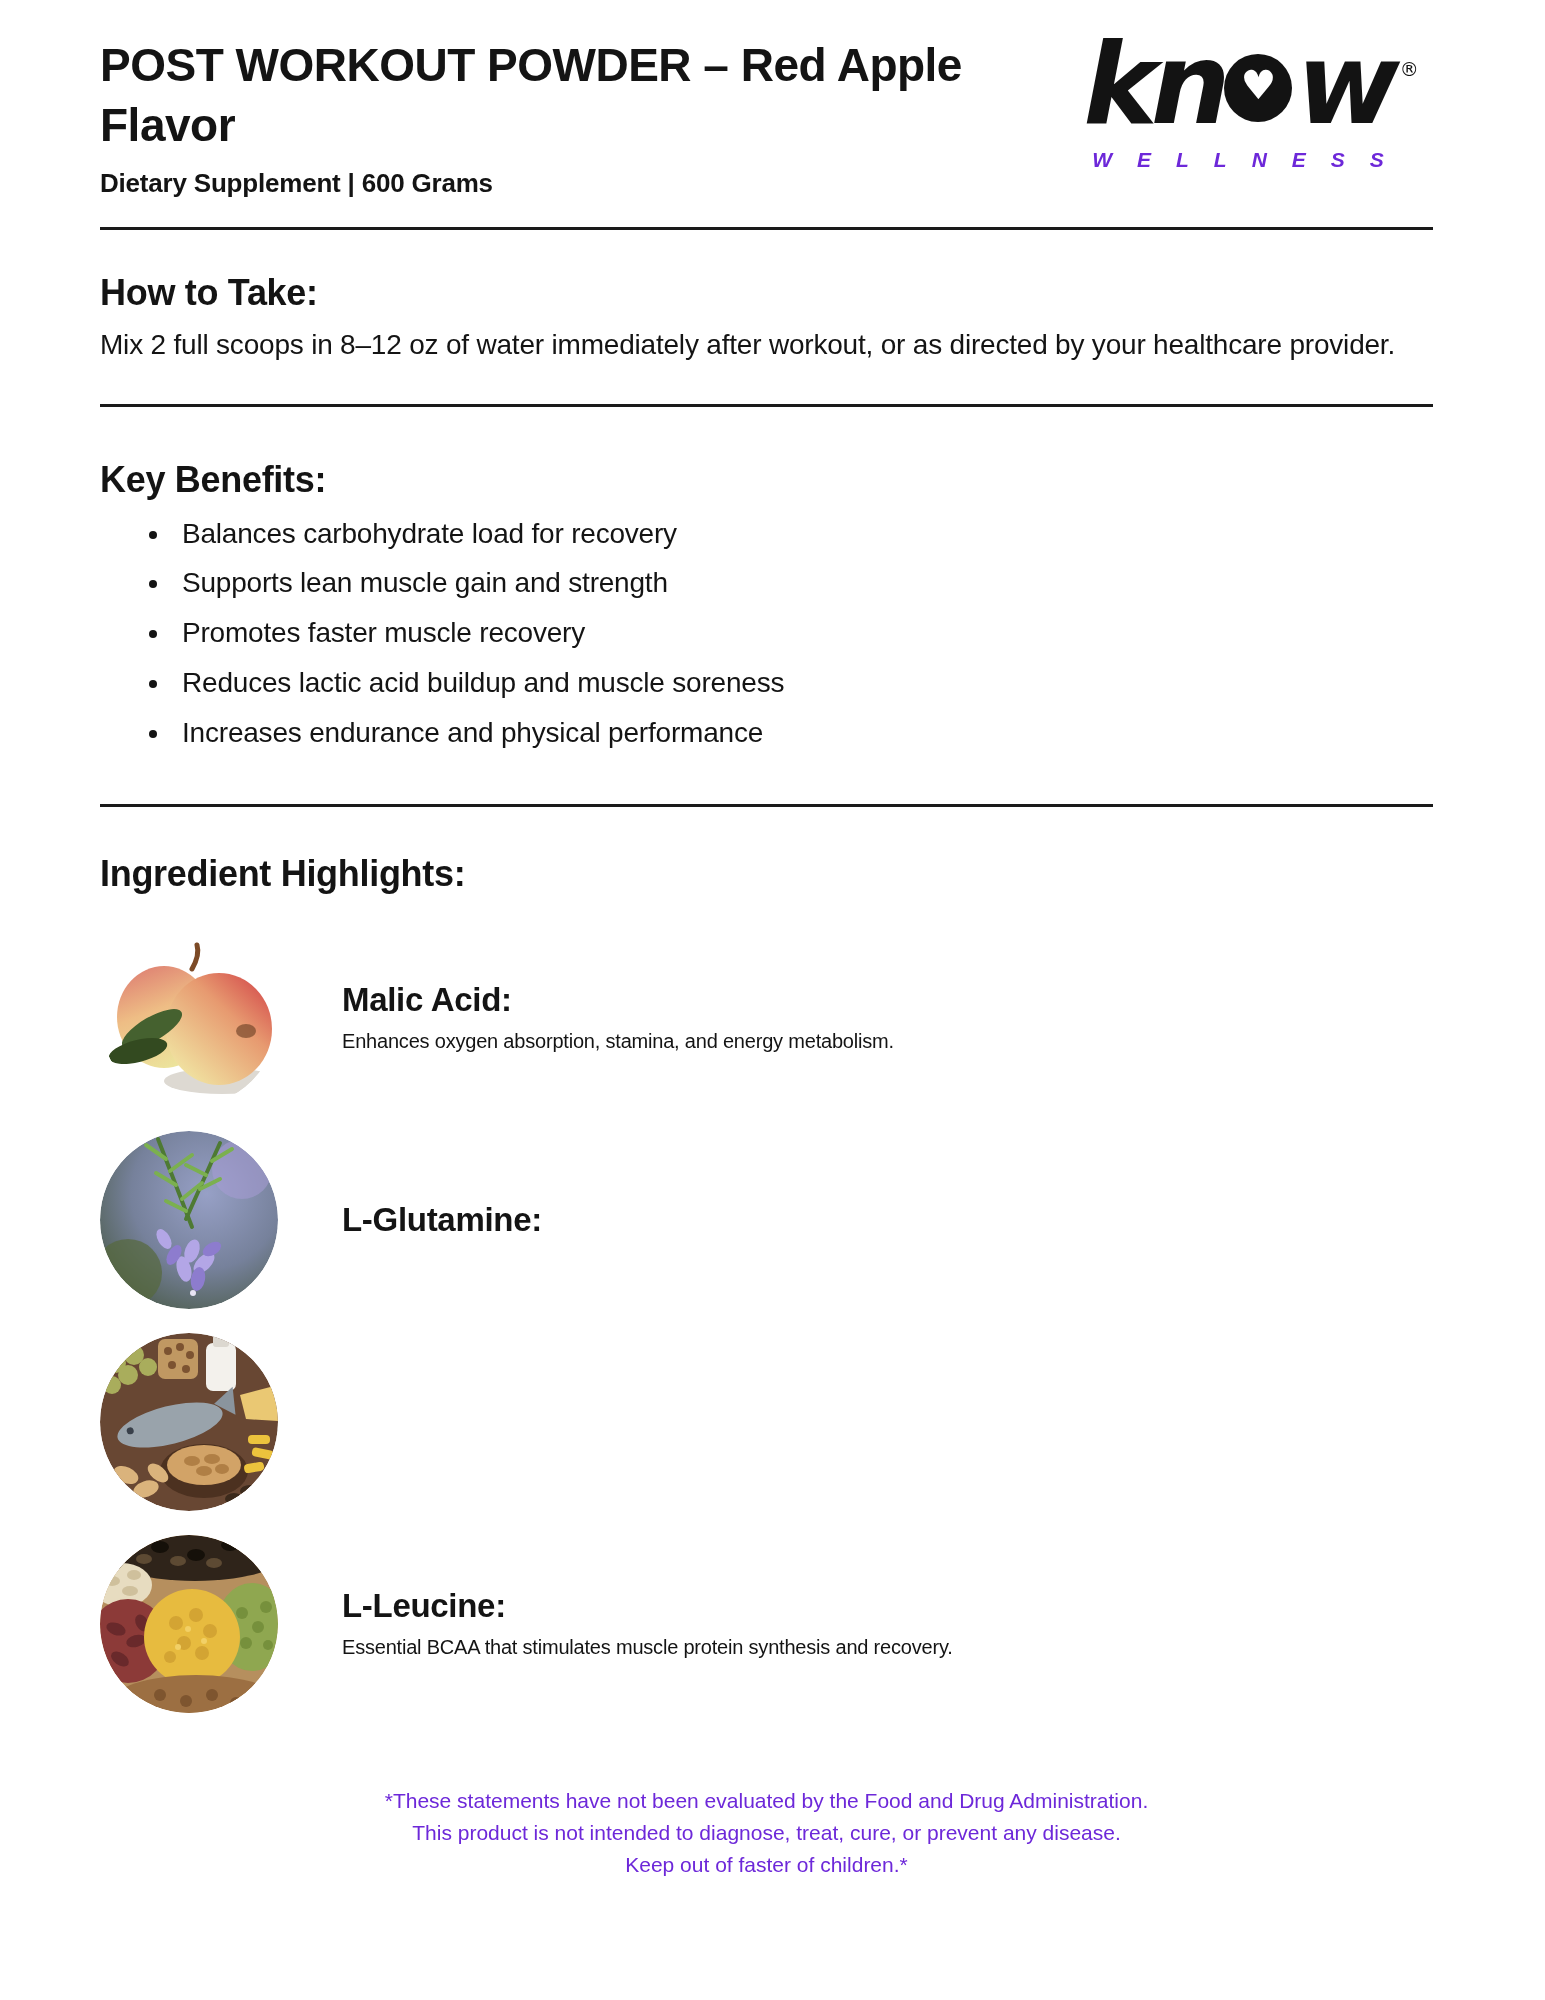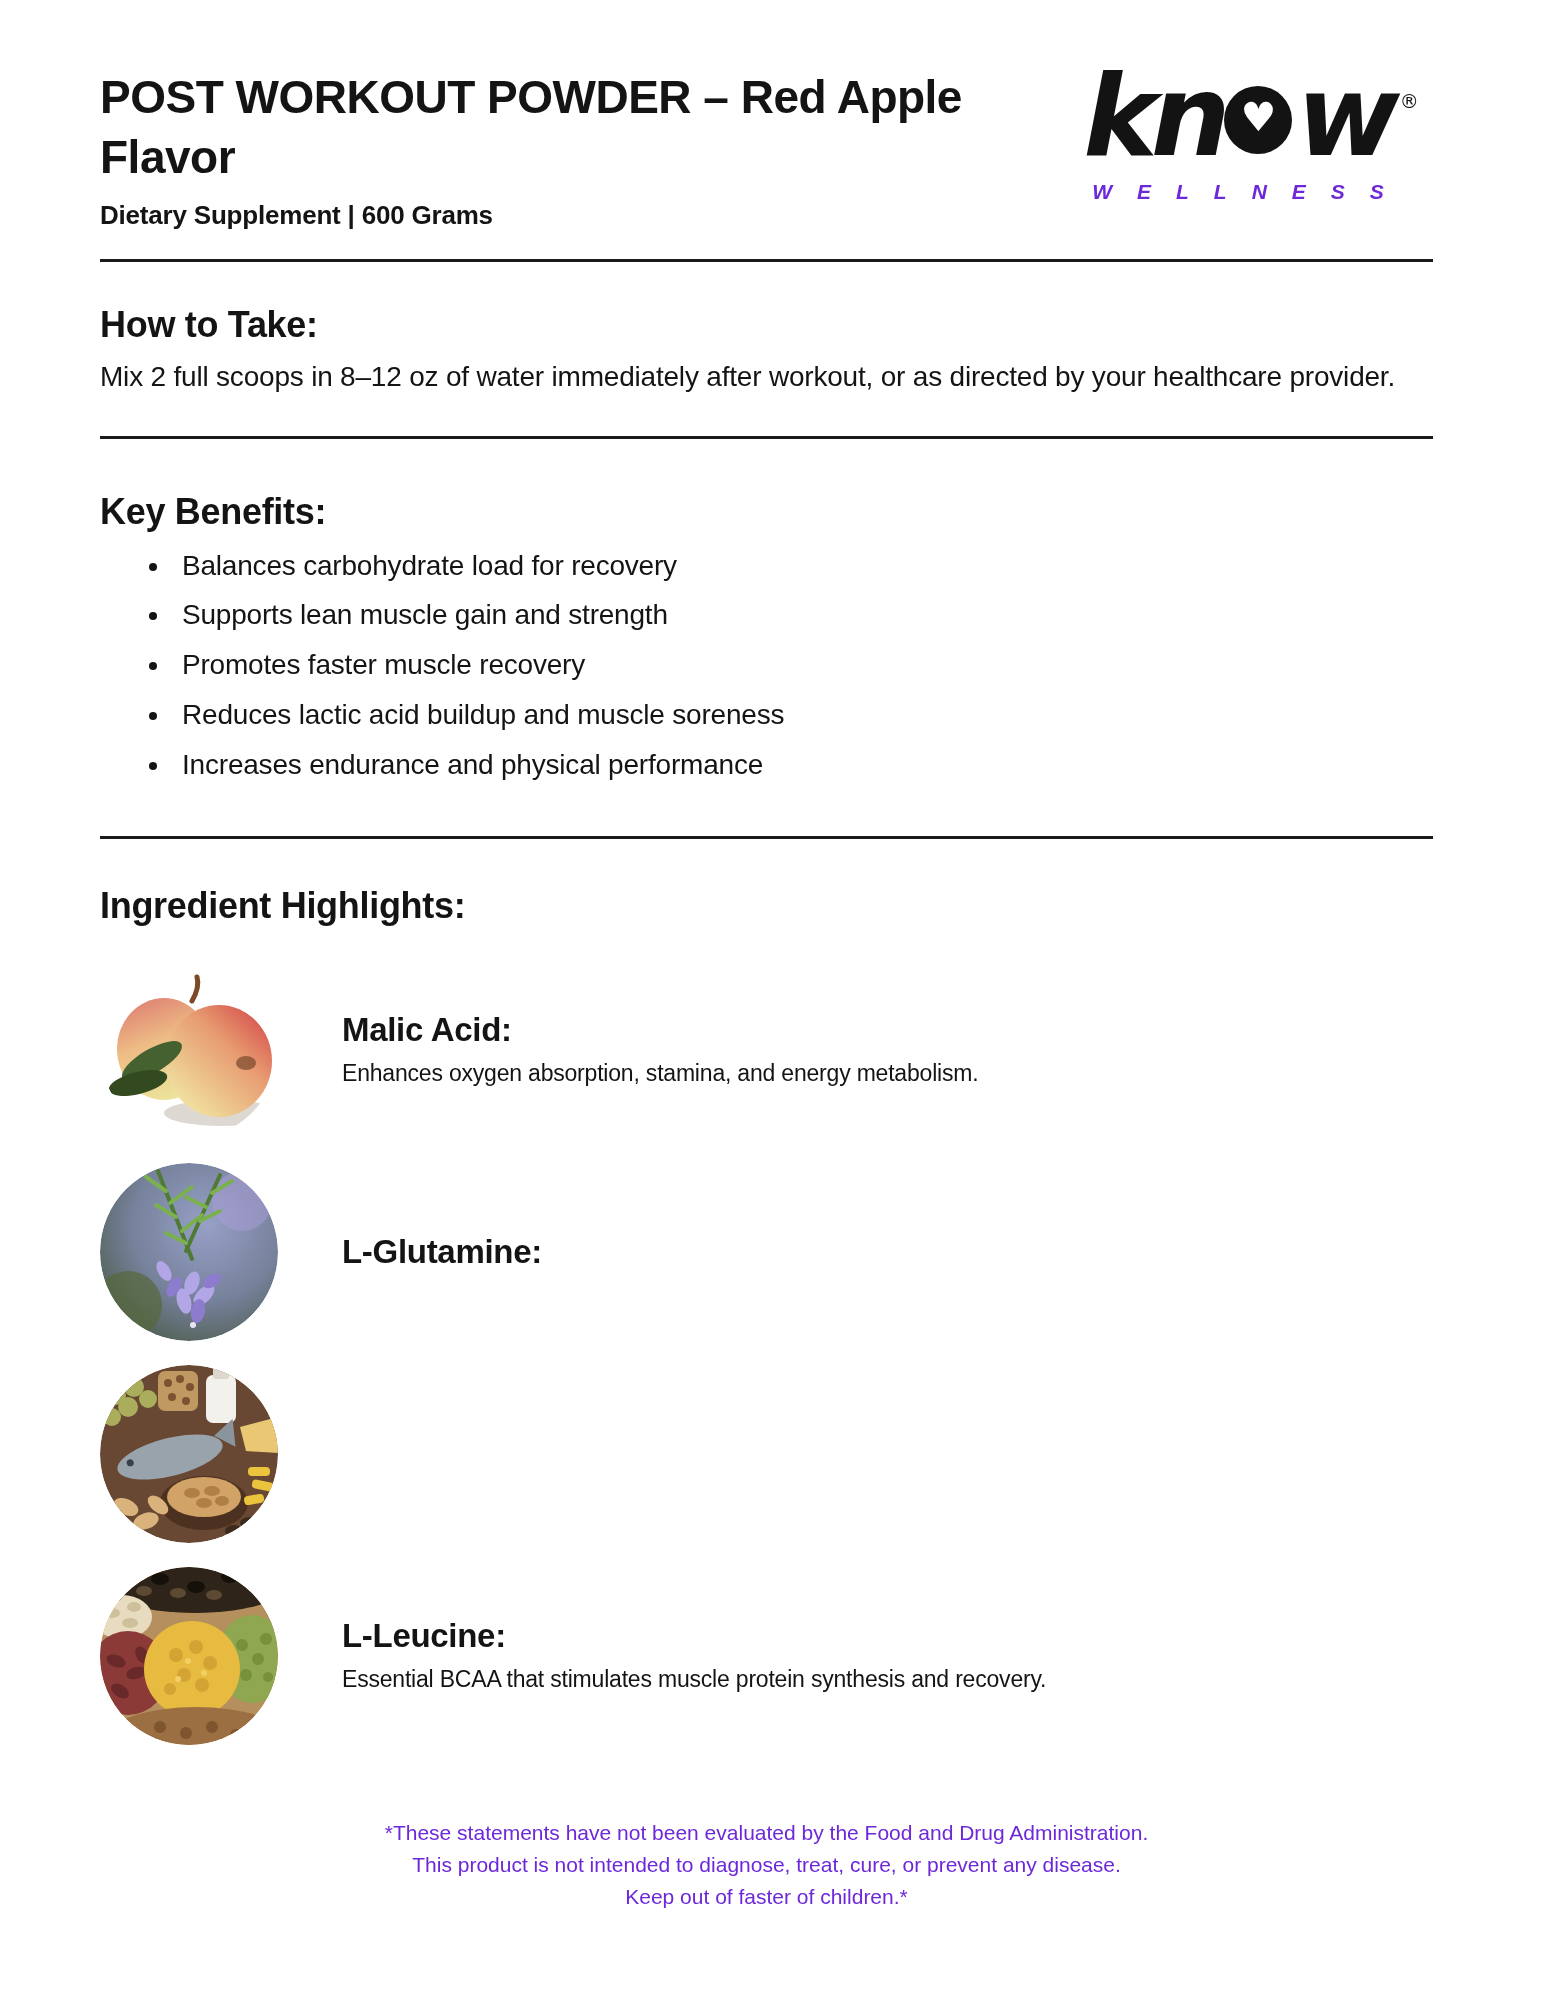--- a/index.html
+++ b/index.html
@@ -4,21 +4,21 @@
 <style>
   * { box-sizing: border-box; margin: 0; padding: 0; }
   html, body { background: #ffffff; }
   .page {
     position: relative;
     width: 1545px;
     height: 2000px;
     background: #ffffff;
     color: #141414;
     font-family: "Liberation Sans", sans-serif;
-    padding: 56px 112px 0 100px;
+    padding: 24px 112px 0 100px;
     overflow: hidden;
   }
   
   .header-row { display: flex; justify-content: space-between; align-items: flex-start; }
   .title-block { flex: 1 1 auto; max-width: 930px; }
   .product-title {
     font-size: 46px; line-height: 1.3; font-weight: bold;
     letter-spacing: -0.5px; margin-top: 12px;
   }
   .product-subtitle { font-size: 26px; font-weight: bold; margin-top: 12px; letter-spacing: -0.2px; }
@@ -61,21 +61,21 @@
   .heading-ing { margin-top: 46px; }
   .body-text { font-size: 28px; line-height: 1.36; margin-top: 12px; max-width: 1310px; letter-spacing: -0.2px; }
   .benefits-list { margin: 14px 0 0 0; padding-left: 72px; list-style: disc; }
   .benefits-list li { font-size: 28px; line-height: 1.35; margin: 12px 0; padding-left: 10px; letter-spacing: -0.2px; }
   
   .ingredients { margin-top: 34px; }
   .ingredient-row { display: flex; align-items: center; gap: 64px; min-height: 178px; margin-bottom: 24px; }
   .ingredient-image { flex: 0 0 178px; width: 178px; height: 178px; border-radius: 50%; overflow: hidden; }
   .ingredient-image svg { display: block; width: 178px; height: 178px; }
   .ingredient-name { font-size: 33px; font-weight: bold; letter-spacing: -0.3px; }
-  .ingredient-desc { font-size: 23px; line-height: 1.4; margin-top: 8px; max-width: 960px; letter-spacing: -0.2px; }
+  .ingredient-desc { font-size: 20px; line-height: 1.4; margin-top: 8px; max-width: 960px; letter-spacing: -0.2px; }
   
   .footer { margin-top: 74px; text-align: center; font-size: 21px; line-height: 1.3; color: #6d28d9; }
   .footer div { margin-top: 5px; }
 </style>
 </head>
 <body>
 
 <div class="page">
 
   <div class="header-row">

